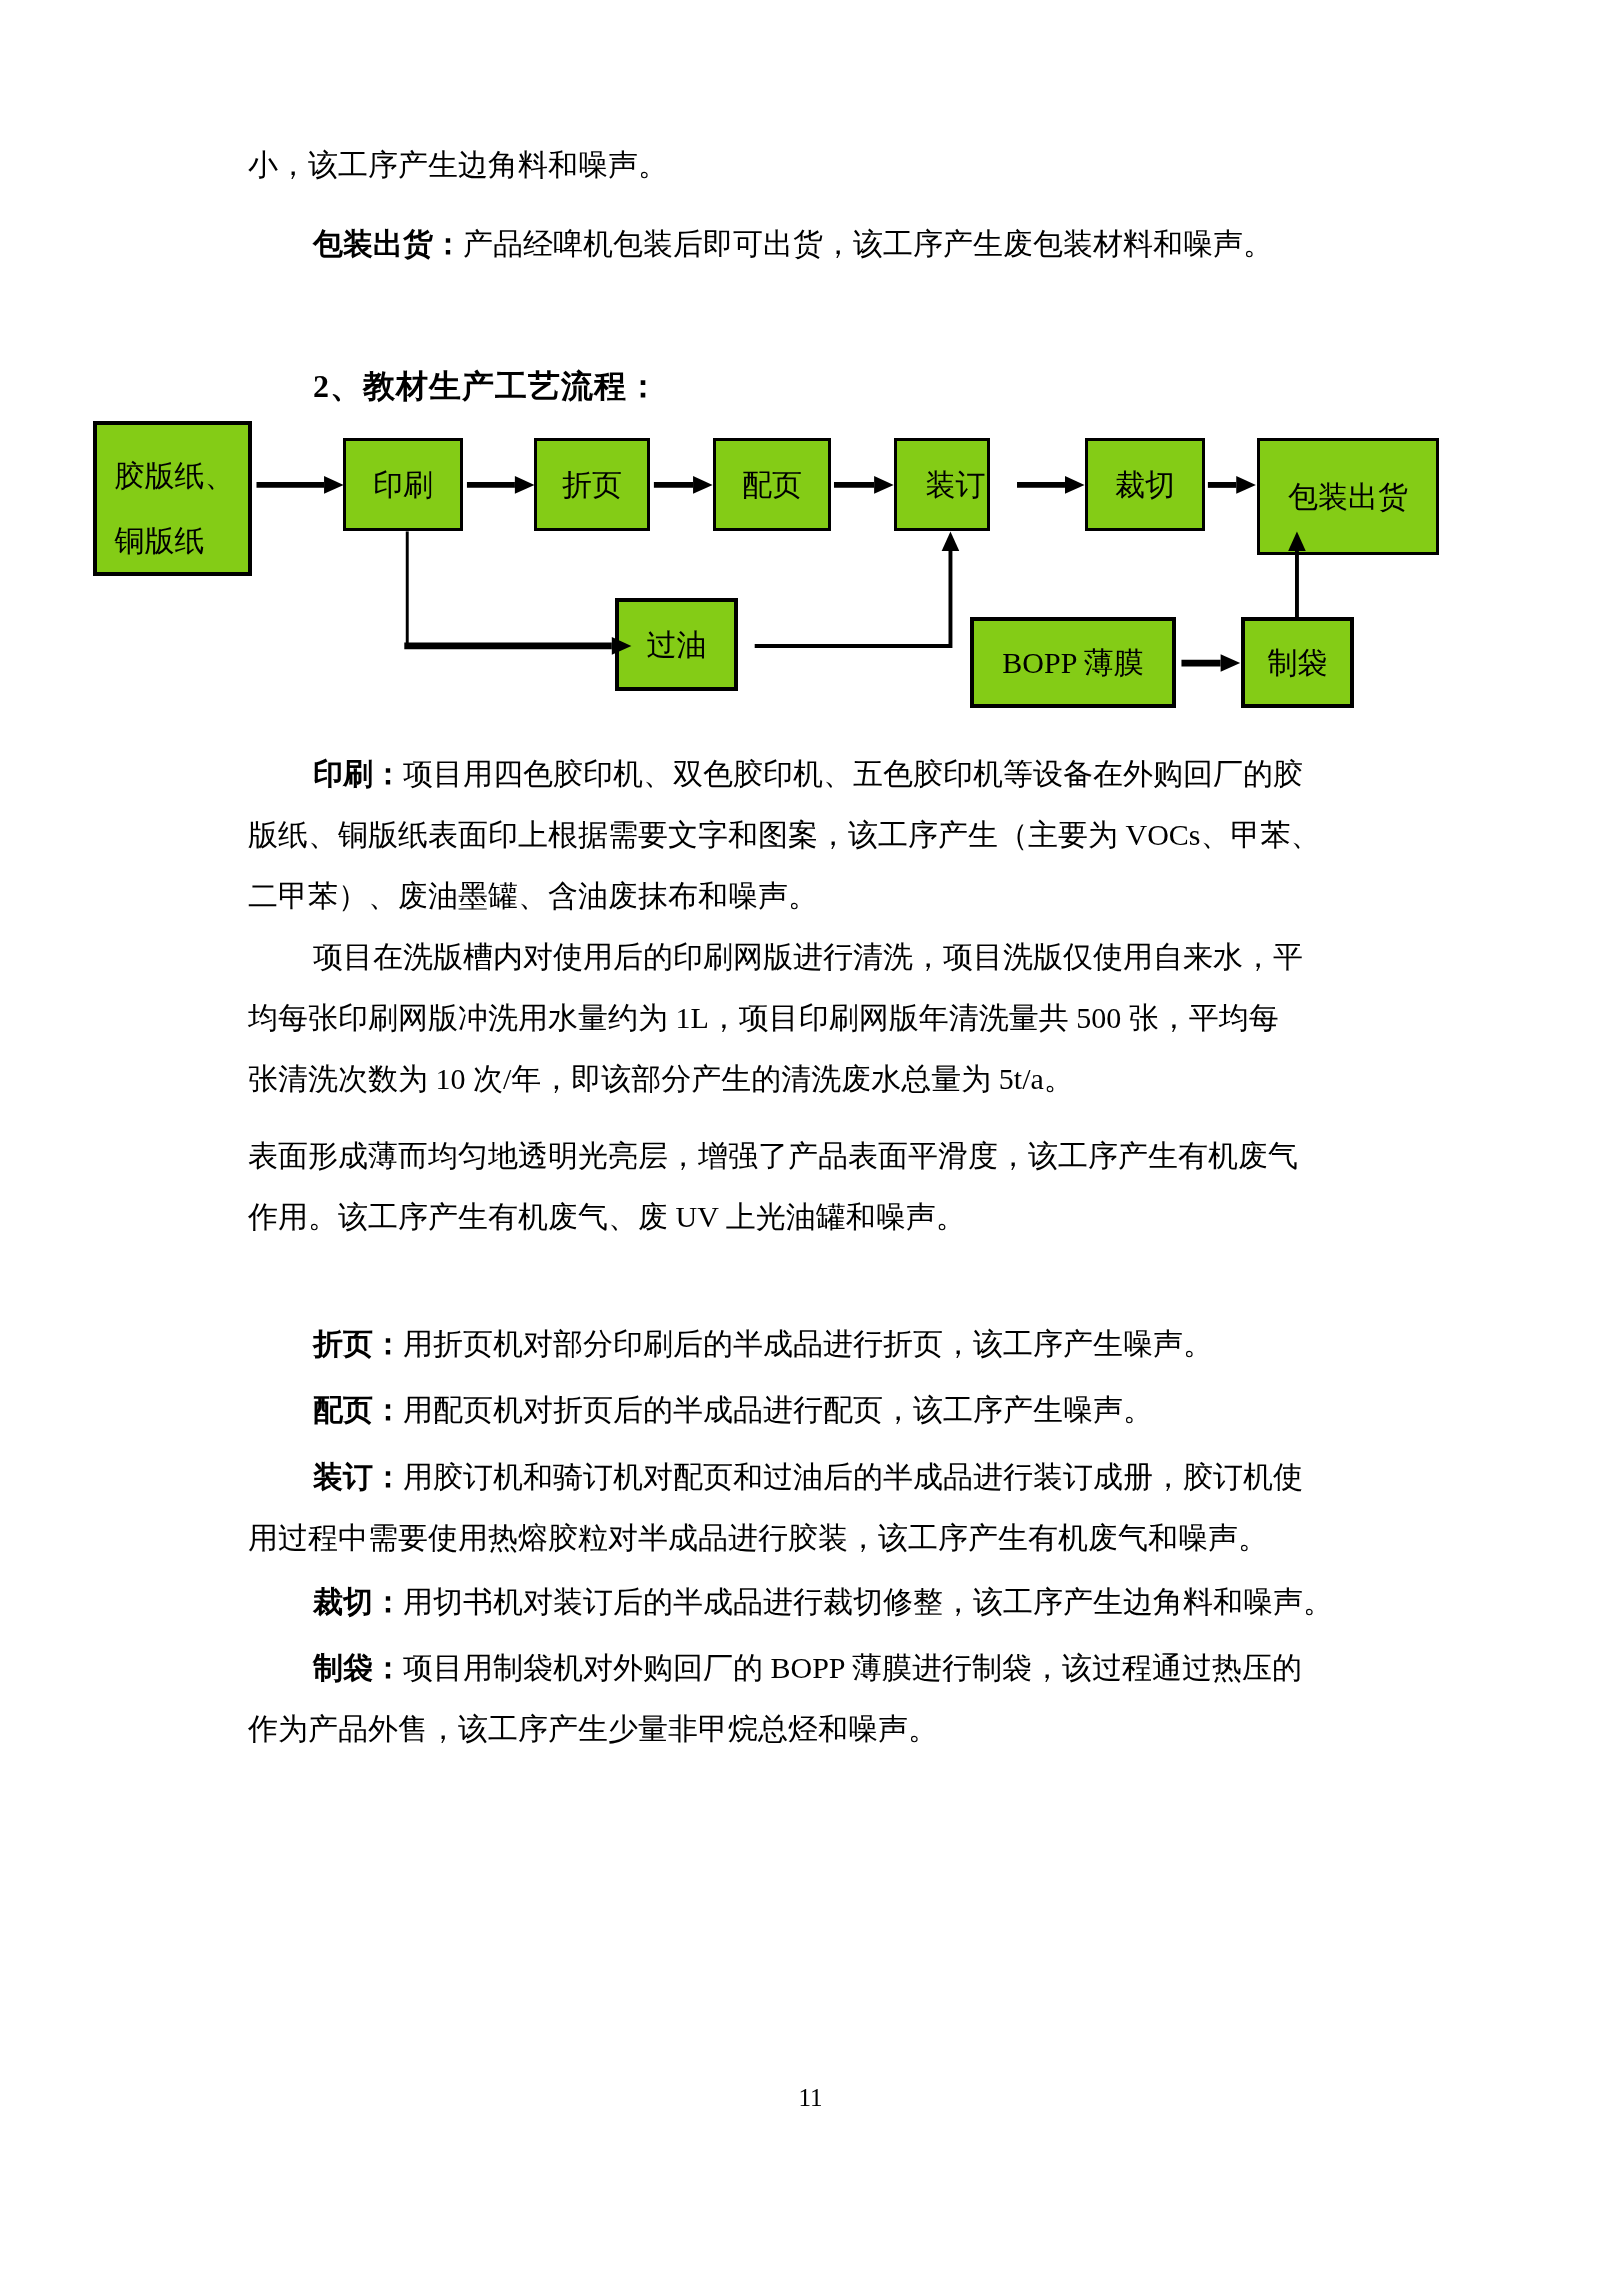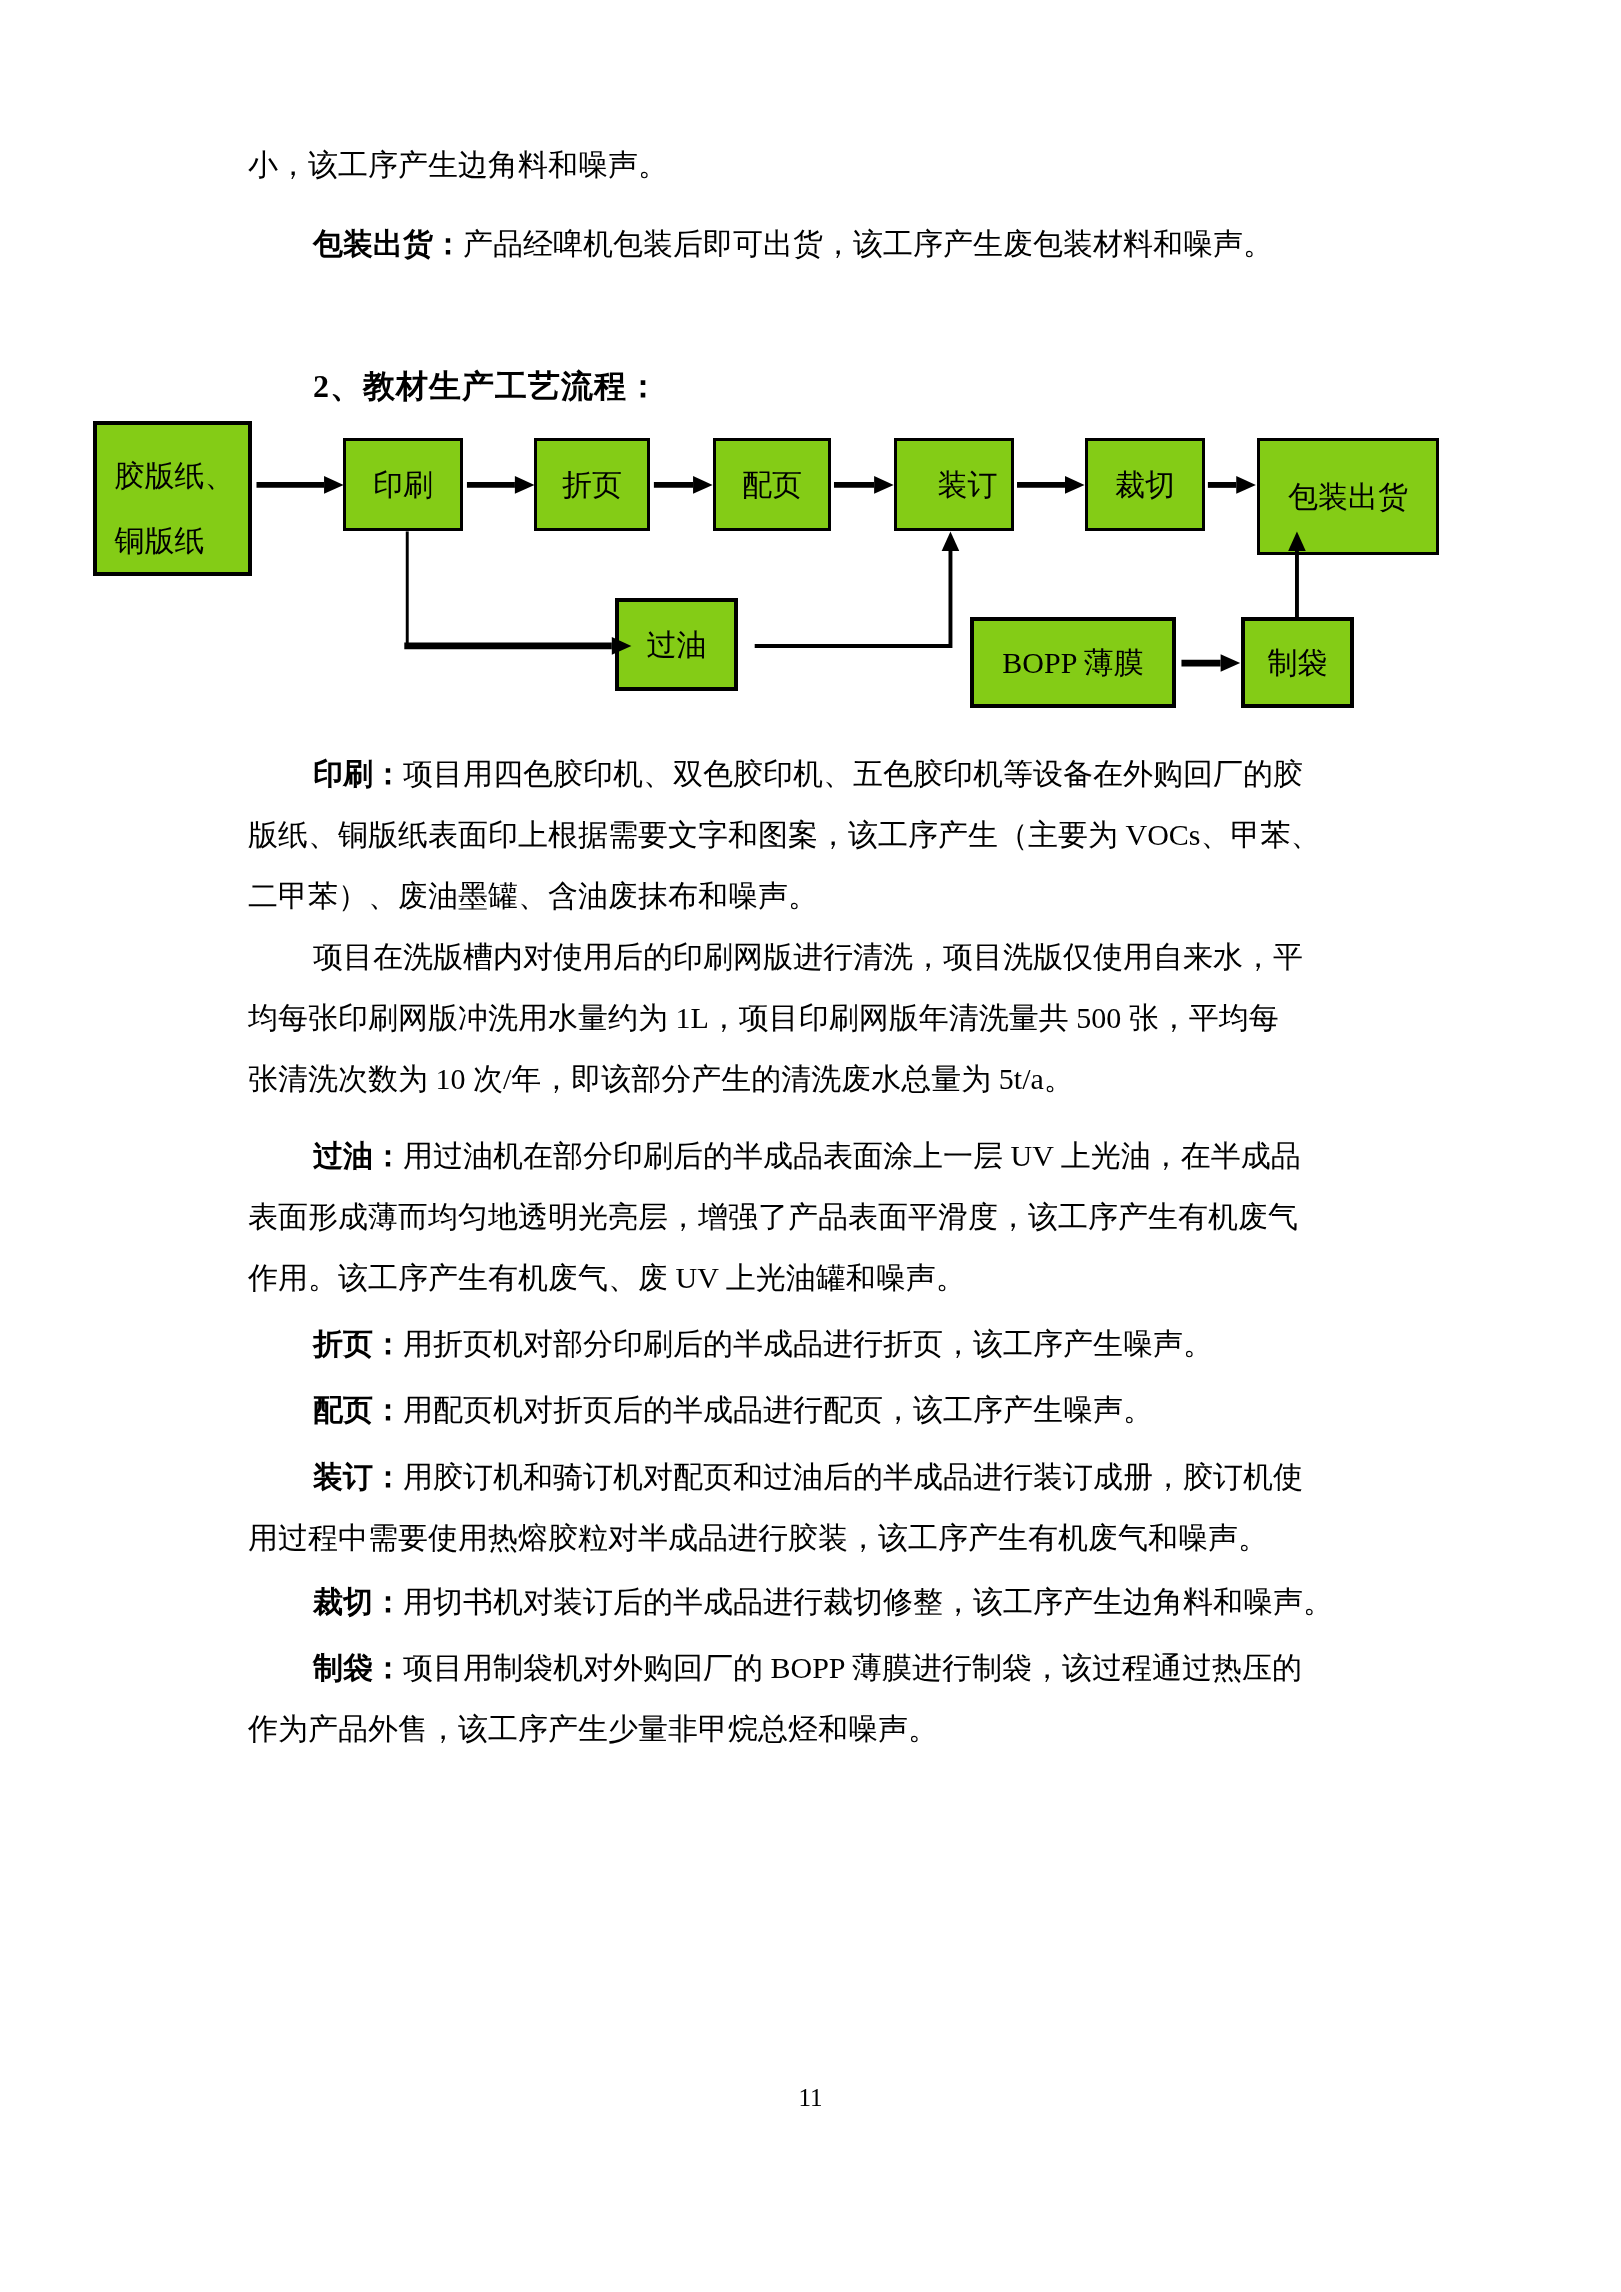--- a/index.html
+++ b/index.html
@@ -78,21 +78,20 @@
         <div class="line indent"><span class="lead">印刷：</span>项目用四色胶印机、双色胶印机、五色胶印机等设备在外购回厂的胶</div>
         <div class="line">版纸、铜版纸表面印上根据需要文字和图案，该工序产生（主要为 VOCs、甲苯、</div>
         <div class="line">二甲苯）、废油墨罐、含油废抹布和噪声。</div>
       </div>
       <div class="para" style="top: 926px;">
         <div class="line indent">项目在洗版槽内对使用后的印刷网版进行清洗，项目洗版仅使用自来水，平</div>
         <div class="line">均每张印刷网版冲洗用水量约为 1L，项目印刷网版年清洗量共 500 张，平均每</div>
         <div class="line">张清洗次数为 10 次/年，即该部分产生的清洗废水总量为 5t/a。</div>
       </div>
       <div class="para" style="top: 1125px;">
-        <div class="line indent"><span class="lead">过油：</span>用过油机在部分印刷后的半成品表面涂上一层 UV 上光油，在半成品</div>
         <div class="line">表面形成薄而均匀地透明光亮层，增强了产品表面平滑度，该工序产生有机废气</div>
         <div class="line">作用。该工序产生有机废气、废 UV 上光油罐和噪声。</div>
       </div>
       <div class="para" style="top: 1313px;">
         <div class="line indent"><span class="lead">折页：</span>用折页机对部分印刷后的半成品进行折页，该工序产生噪声。</div>
       </div>
       <div class="para" style="top: 1379px;">
         <div class="line indent"><span class="lead">配页：</span>用配页机对折页后的半成品进行配页，该工序产生噪声。</div>
       </div>
       <div class="para" style="top: 1446px;">
@@ -115,21 +114,21 @@
       </div>
       <div class="fc-box" style="left: 343px; top: 438px; width: 120px; height: 93px; border-width: 3.9px;">
         <div class="bl">印刷</div>
       </div>
       <div class="fc-box" style="left: 534px; top: 438px; width: 116px; height: 93px; border-width: 3.9px;">
         <div class="bl">折页</div>
       </div>
       <div class="fc-box" style="left: 713px; top: 438px; width: 118px; height: 93px; border-width: 3.9px;">
         <div class="bl">配页</div>
       </div>
-      <div class="fc-box" style="left: 894px; top: 438px; width: 120px; height: 93px; border-width: 3.9px; padding-left: 27px;">
+      <div class="fc-box" style="left: 894px; top: 438px; width: 96px; height: 93px; border-width: 3.9px; padding-left: 27px;">
         <div class="bl">装订</div>
       </div>
       <div class="fc-box" style="left: 1085px; top: 438px; width: 120px; height: 93px; border-width: 3.9px;">
         <div class="bl">裁切</div>
       </div>
       <div class="fc-box" style="left: 1257px; top: 438px; width: 182px; height: 117px; border-width: 3.9px;">
         <div class="bl">包装出货</div>
       </div>
       <div class="fc-box" style="left: 615px; top: 598px; width: 123px; height: 93px; border-width: 4.9px;">
         <div class="bl">过油</div>

